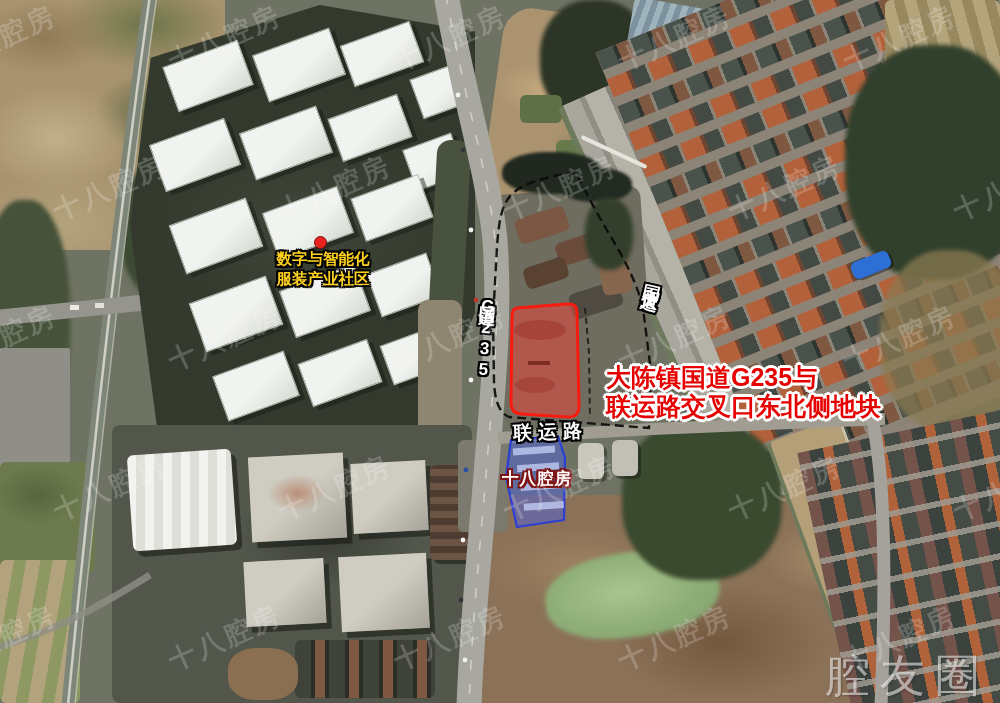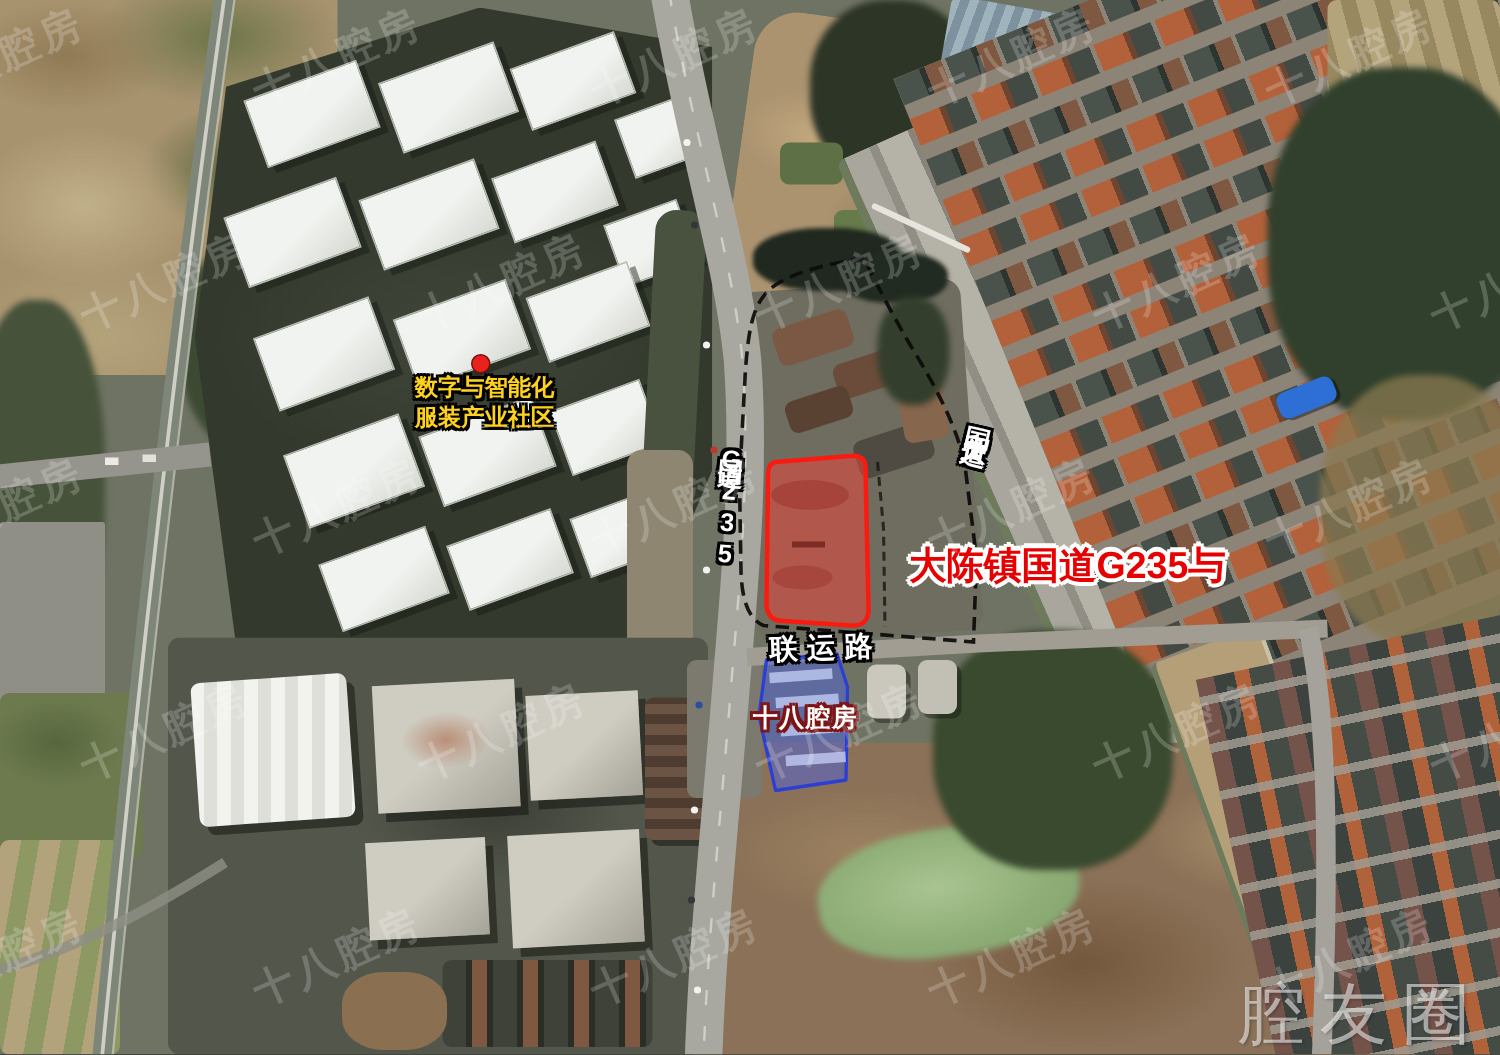--- a/index.html
+++ b/index.html
@@ -213,20 +213,21 @@
   </div>
 
   <div class="lbl ol-black vert" style="left:474px;top:293px;font-size:17px;color:#fff;letter-spacing:2px;transform:rotate(4deg);">国道G235</div>
 
   <div class="lbl ol-black vert" style="left:643px;top:272px;font-size:17.5px;color:#fff;letter-spacing:3px;transform:rotate(13deg);">国贸大道</div>
 
   <div class="lbl ol-black" style="left:513px;top:419px;font-size:19px;color:#fff;letter-spacing:6px;transform:rotate(-2deg);">联运路</div>
 
   <div class="lbl ol-white" style="left:578px;top:363px;font-size:25px;line-height:1.14;color:#e60000;font-weight:900;">
     <span>大陈镇国道G235与</span><br>
+    <span>联运路交叉口东北侧地块</span>
   </div>
 
   <div class="lbl ol-red" style="left:502px;top:468px;font-size:16.5px;color:#fff;letter-spacing:1px;">十八腔房</div>
 
   <div class="abs" id="wm-layer" style="left:0;top:0;width:1000px;height:703px;">
       <span class="wmtile" style="left: -60px; top: 20px;">十八腔房</span>
       <span class="wmtile" style="left: 165px; top: 20px;">十八腔房</span>
       <span class="wmtile" style="left: 390px; top: 20px;">十八腔房</span>
       <span class="wmtile" style="left: 615px; top: 20px;">十八腔房</span>
       <span class="wmtile" style="left: 840px; top: 20px;">十八腔房</span>

